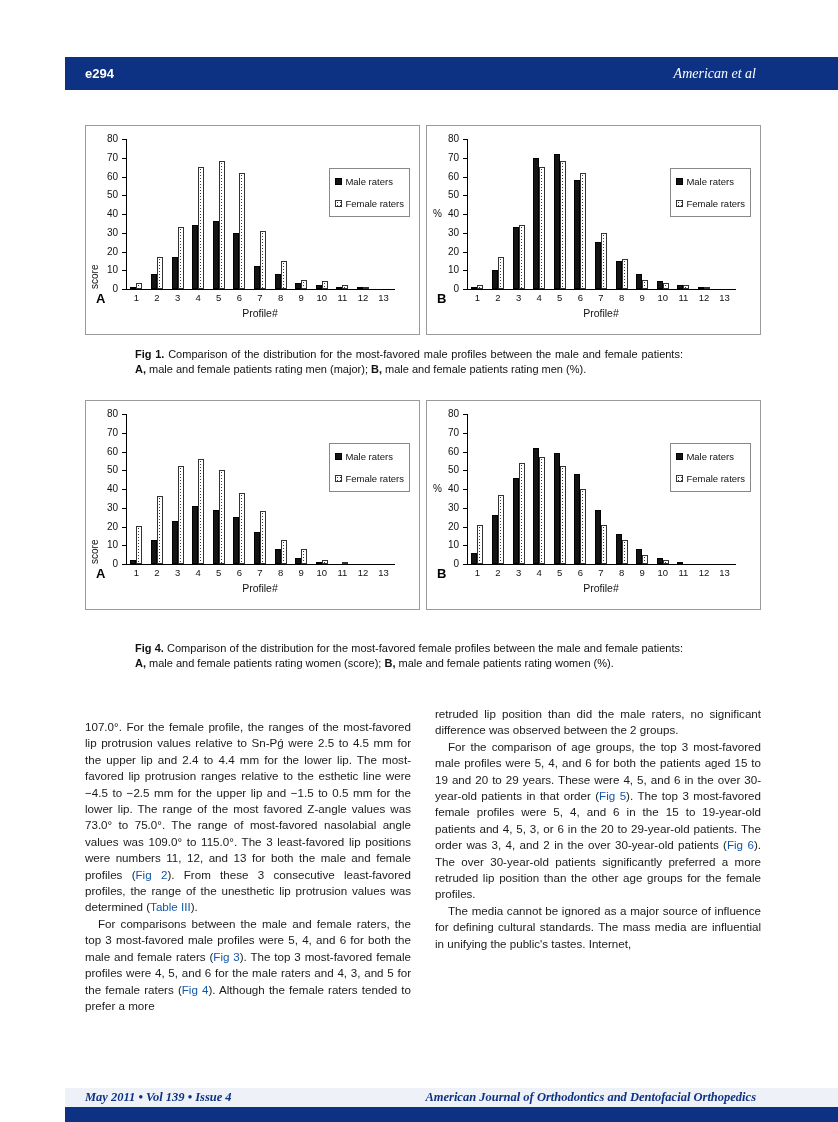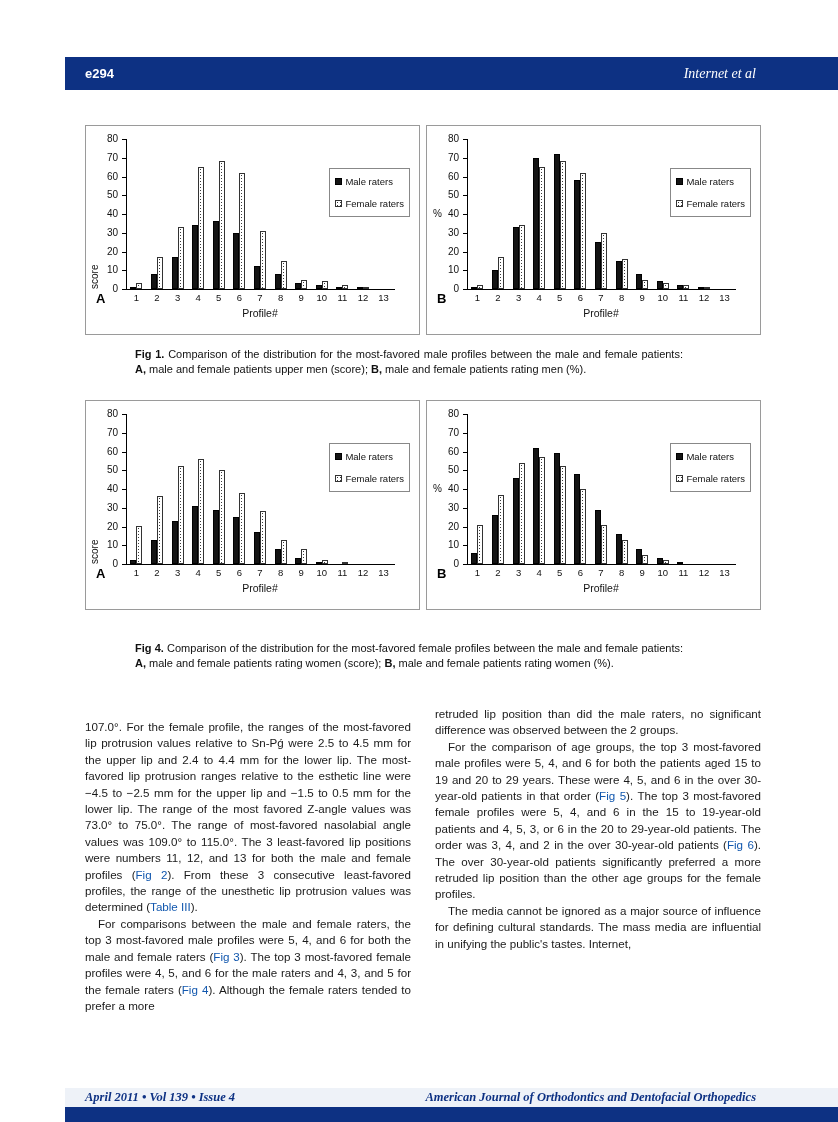--- a/index.html
+++ b/index.html
@@ -79,21 +79,21 @@
   .sec-heading{margin:15px 0 6px;font-size:11.6px;color:var(--link);font-weight:bold;letter-spacing:0.3px;}
   .xref{color:var(--link);}
 </style>
 </head>
 <body>
 
 <div class="page">
 
   <header class="topbar">
     <span class="page-num">e294</span>
-    <span class="running-head">Internet et al</span>
+    <span class="running-head">American et al</span>
   </header>
 
   <section class="figrow" id="figrow3">
     <div class="chart" id="chart-fig3a">
         <div class="ytick-label" style="left: 0px; width: 32px; top: 157px;">0</div>
         <div class="ytick" style="left: 36px; top: 163px;"></div>
         <div class="ytick-label" style="left: 0px; width: 32px; top: 138.25px;">10</div>
         <div class="ytick" style="left: 36px; top: 144.25px;"></div>
         <div class="ytick-label" style="left: 0px; width: 32px; top: 119.5px;">20</div>
         <div class="ytick" style="left: 36px; top: 125.5px;"></div>
@@ -290,21 +290,21 @@
             <span class="swatch bar-solid"></span>
             <span class="legend-text">Male raters</span>
           </div>
           <div class="legend-entry">
             <span class="swatch bar-dots"></span>
             <span class="legend-text">Female raters</span>
           </div>
         </div>
       </div>
   </section>
-  <p class="caption" id="caption-fig3"><span class="b">Fig 1.</span><span> Comparison of the distribution for the most-favored male profiles between the male and female patients: </span><span class="b">A,</span><span> male and female patients upper men (score); </span><span class="b">B,</span><span> male and female patients rating men (%).</span></p>
+  <p class="caption" id="caption-fig3"><span class="b">Fig 1.</span><span> Comparison of the distribution for the most-favored male profiles between the male and female patients: </span><span class="b">A,</span><span> male and female patients rating men (major); </span><span class="b">B,</span><span> male and female patients rating men (%).</span></p>
 
   <section class="figrow" id="figrow4">
     <div class="chart" id="chart-fig4a">
         <div class="ytick-label" style="left: 0px; width: 32px; top: 157px;">0</div>
         <div class="ytick" style="left: 36px; top: 163px;"></div>
         <div class="ytick-label" style="left: 0px; width: 32px; top: 138.25px;">10</div>
         <div class="ytick" style="left: 36px; top: 144.25px;"></div>
         <div class="ytick-label" style="left: 0px; width: 32px; top: 119.5px;">20</div>
         <div class="ytick" style="left: 36px; top: 125.5px;"></div>
         <div class="ytick-label" style="left: 0px; width: 32px; top: 100.75px;">30</div>
@@ -516,19 +516,19 @@
       </div>
     <div class="col" id="col-right">
         <p class="body-p"><span>retruded lip position than did the male raters, no significant difference was observed between the 2 groups.</span></p>
         <p class="body-p indent"><span>For the comparison of age groups, the top 3 most-favored male profiles were 5, 4, and 6 for both the patients aged 15 to 19 and 20 to 29 years. These were 4, 5, and 6 in the over 30-year-old patients in that order (</span><span class="xref">Fig 5</span><span>). The top 3 most-favored female profiles were 5, 4, and 6 in the 15 to 19-year-old patients and 4, 5, 3, or 6 in the 20 to 29-year-old patients. The order was 3, 4, and 2 in the over 30-year-old patients (</span><span class="xref">Fig 6</span><span>). The over 30-year-old patients significantly preferred a more retruded lip position than the other age groups for the female profiles.</span></p>
         <p class="body-p indent"><span>The media cannot be ignored as a major source of influence for defining cultural standards. The mass media are influential in unifying the public's tastes. Internet,</span></p>
       </div>
   </main>
 
   <footer>
     <div class="footband">
-      <span>April 2011 • Vol 139 • Issue 4</span>
+      <span>May 2011 • Vol 139 • Issue 4</span>
       <span>American Journal of Orthodontics and Dentofacial Orthopedics</span>
     </div>
     <div class="bottombar"></div>
   </footer>
 
 </div>
 
 </body></html>

